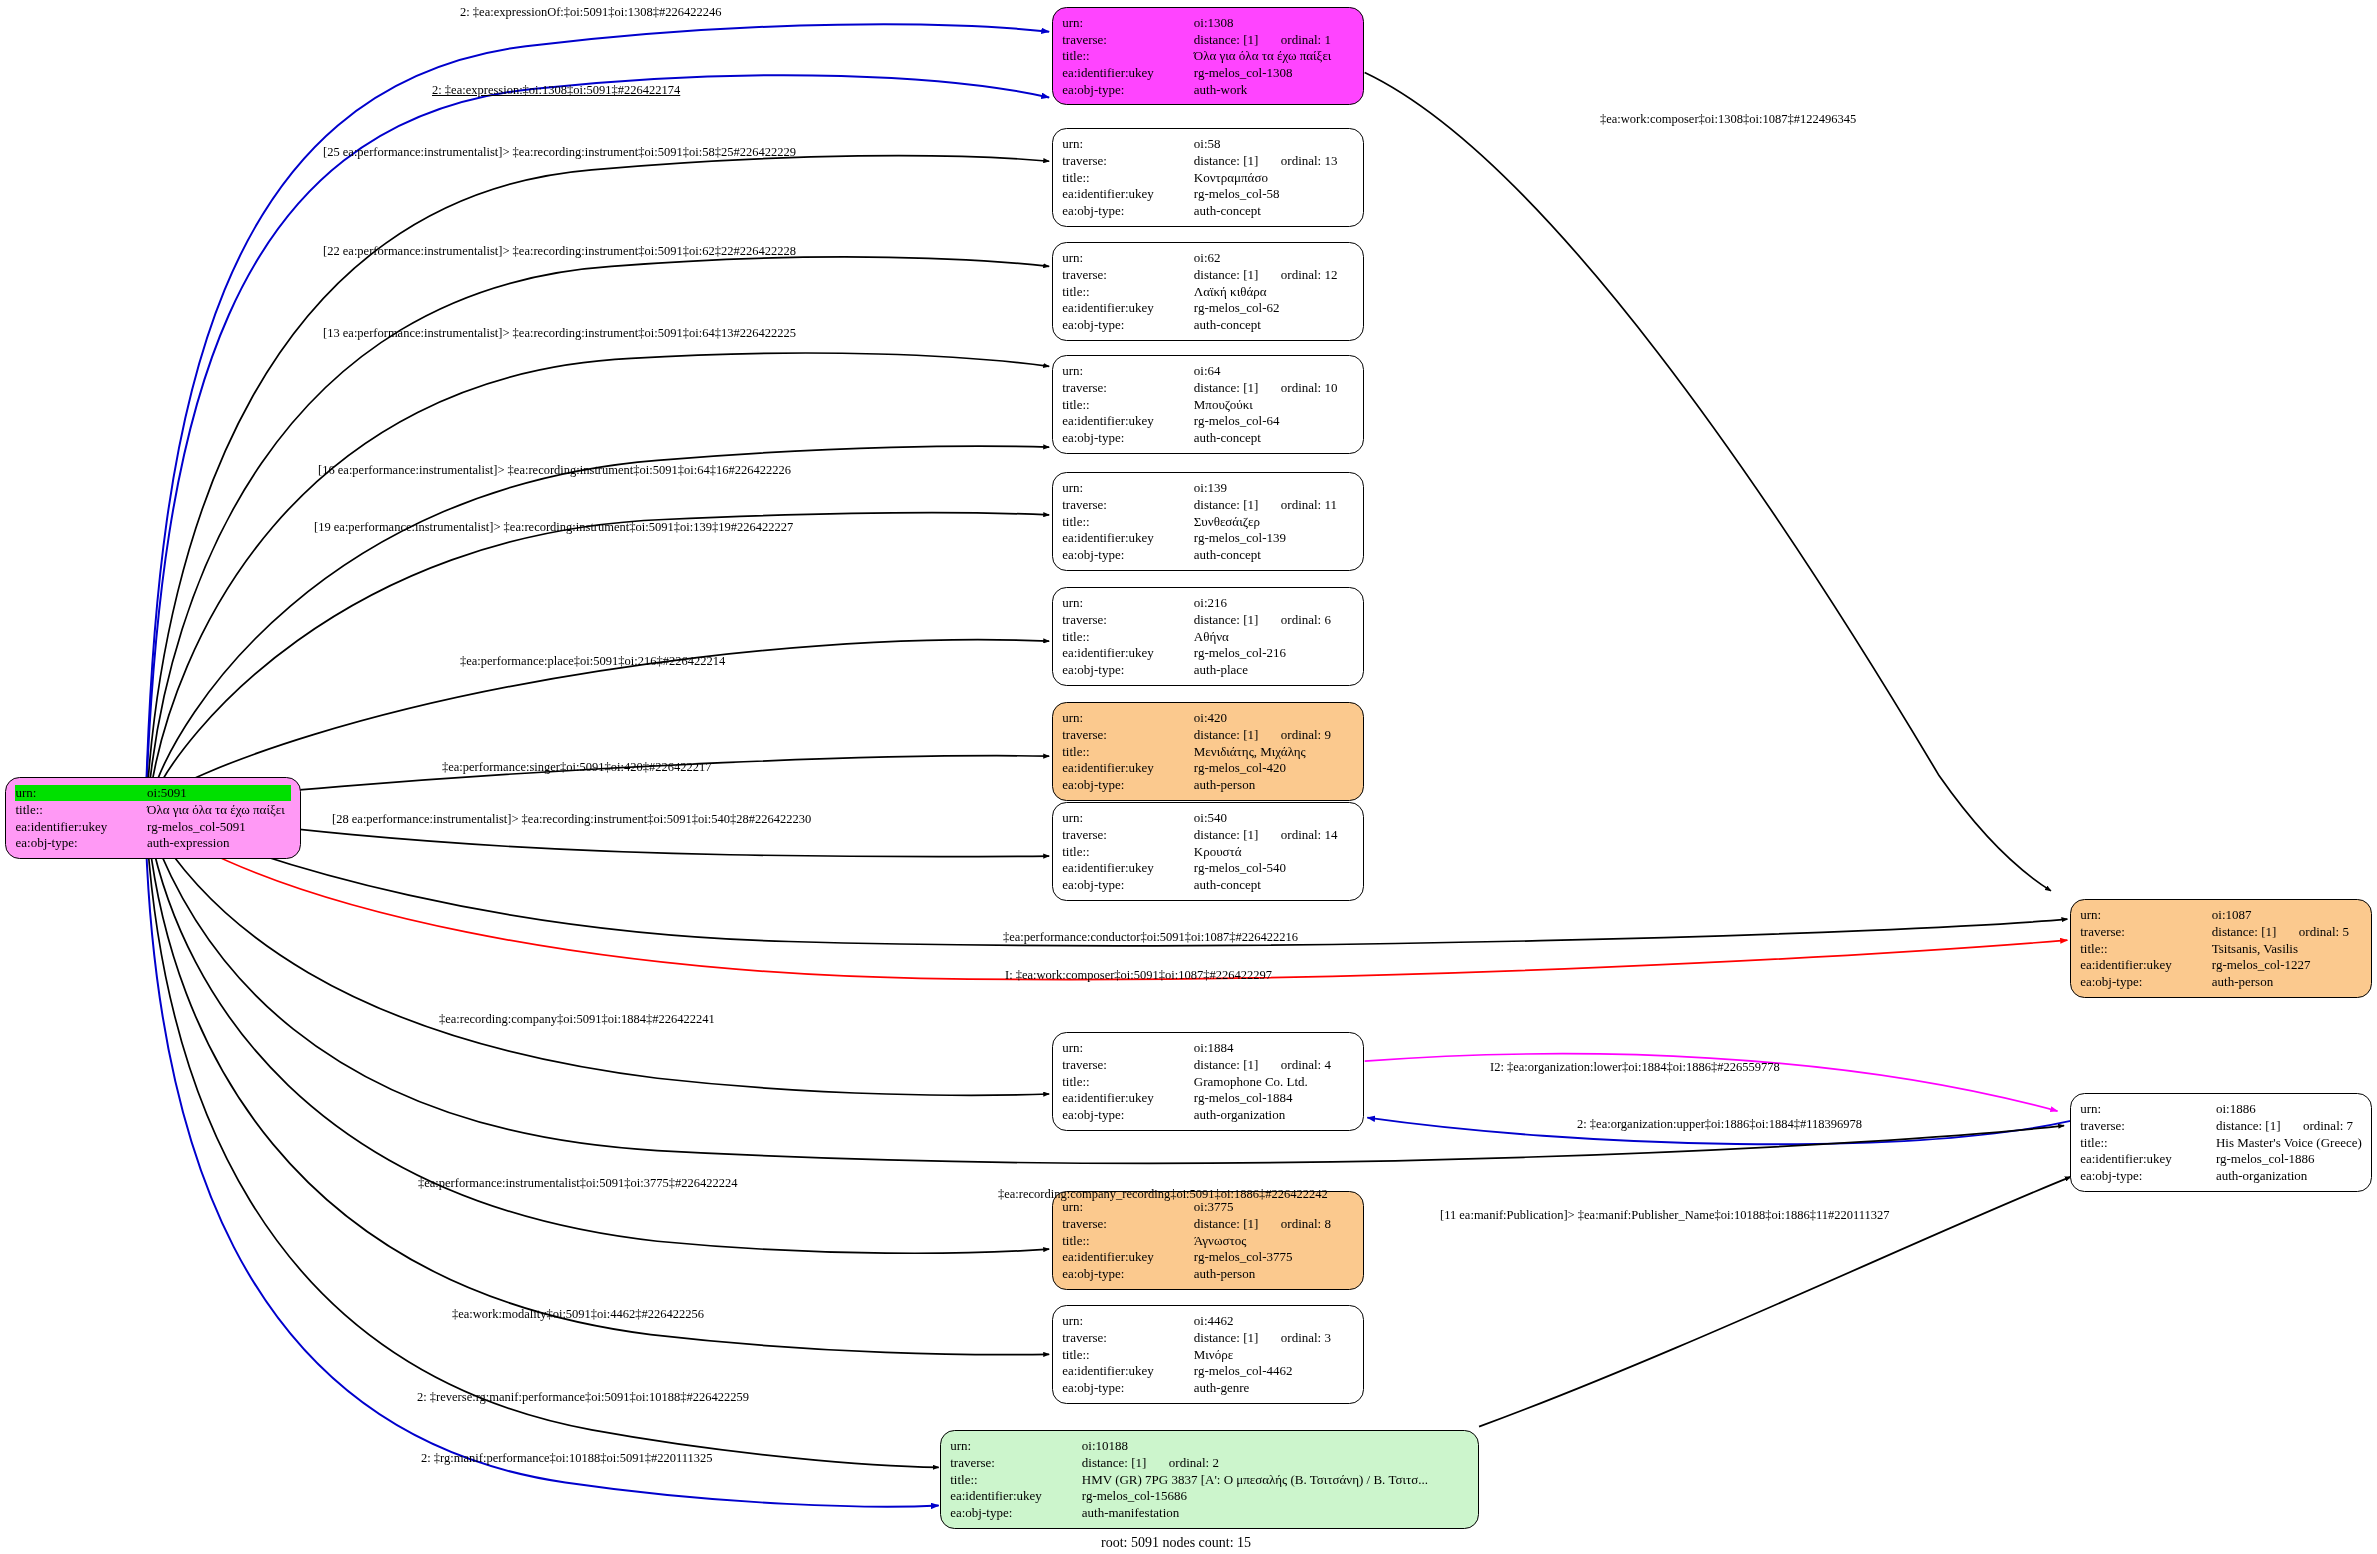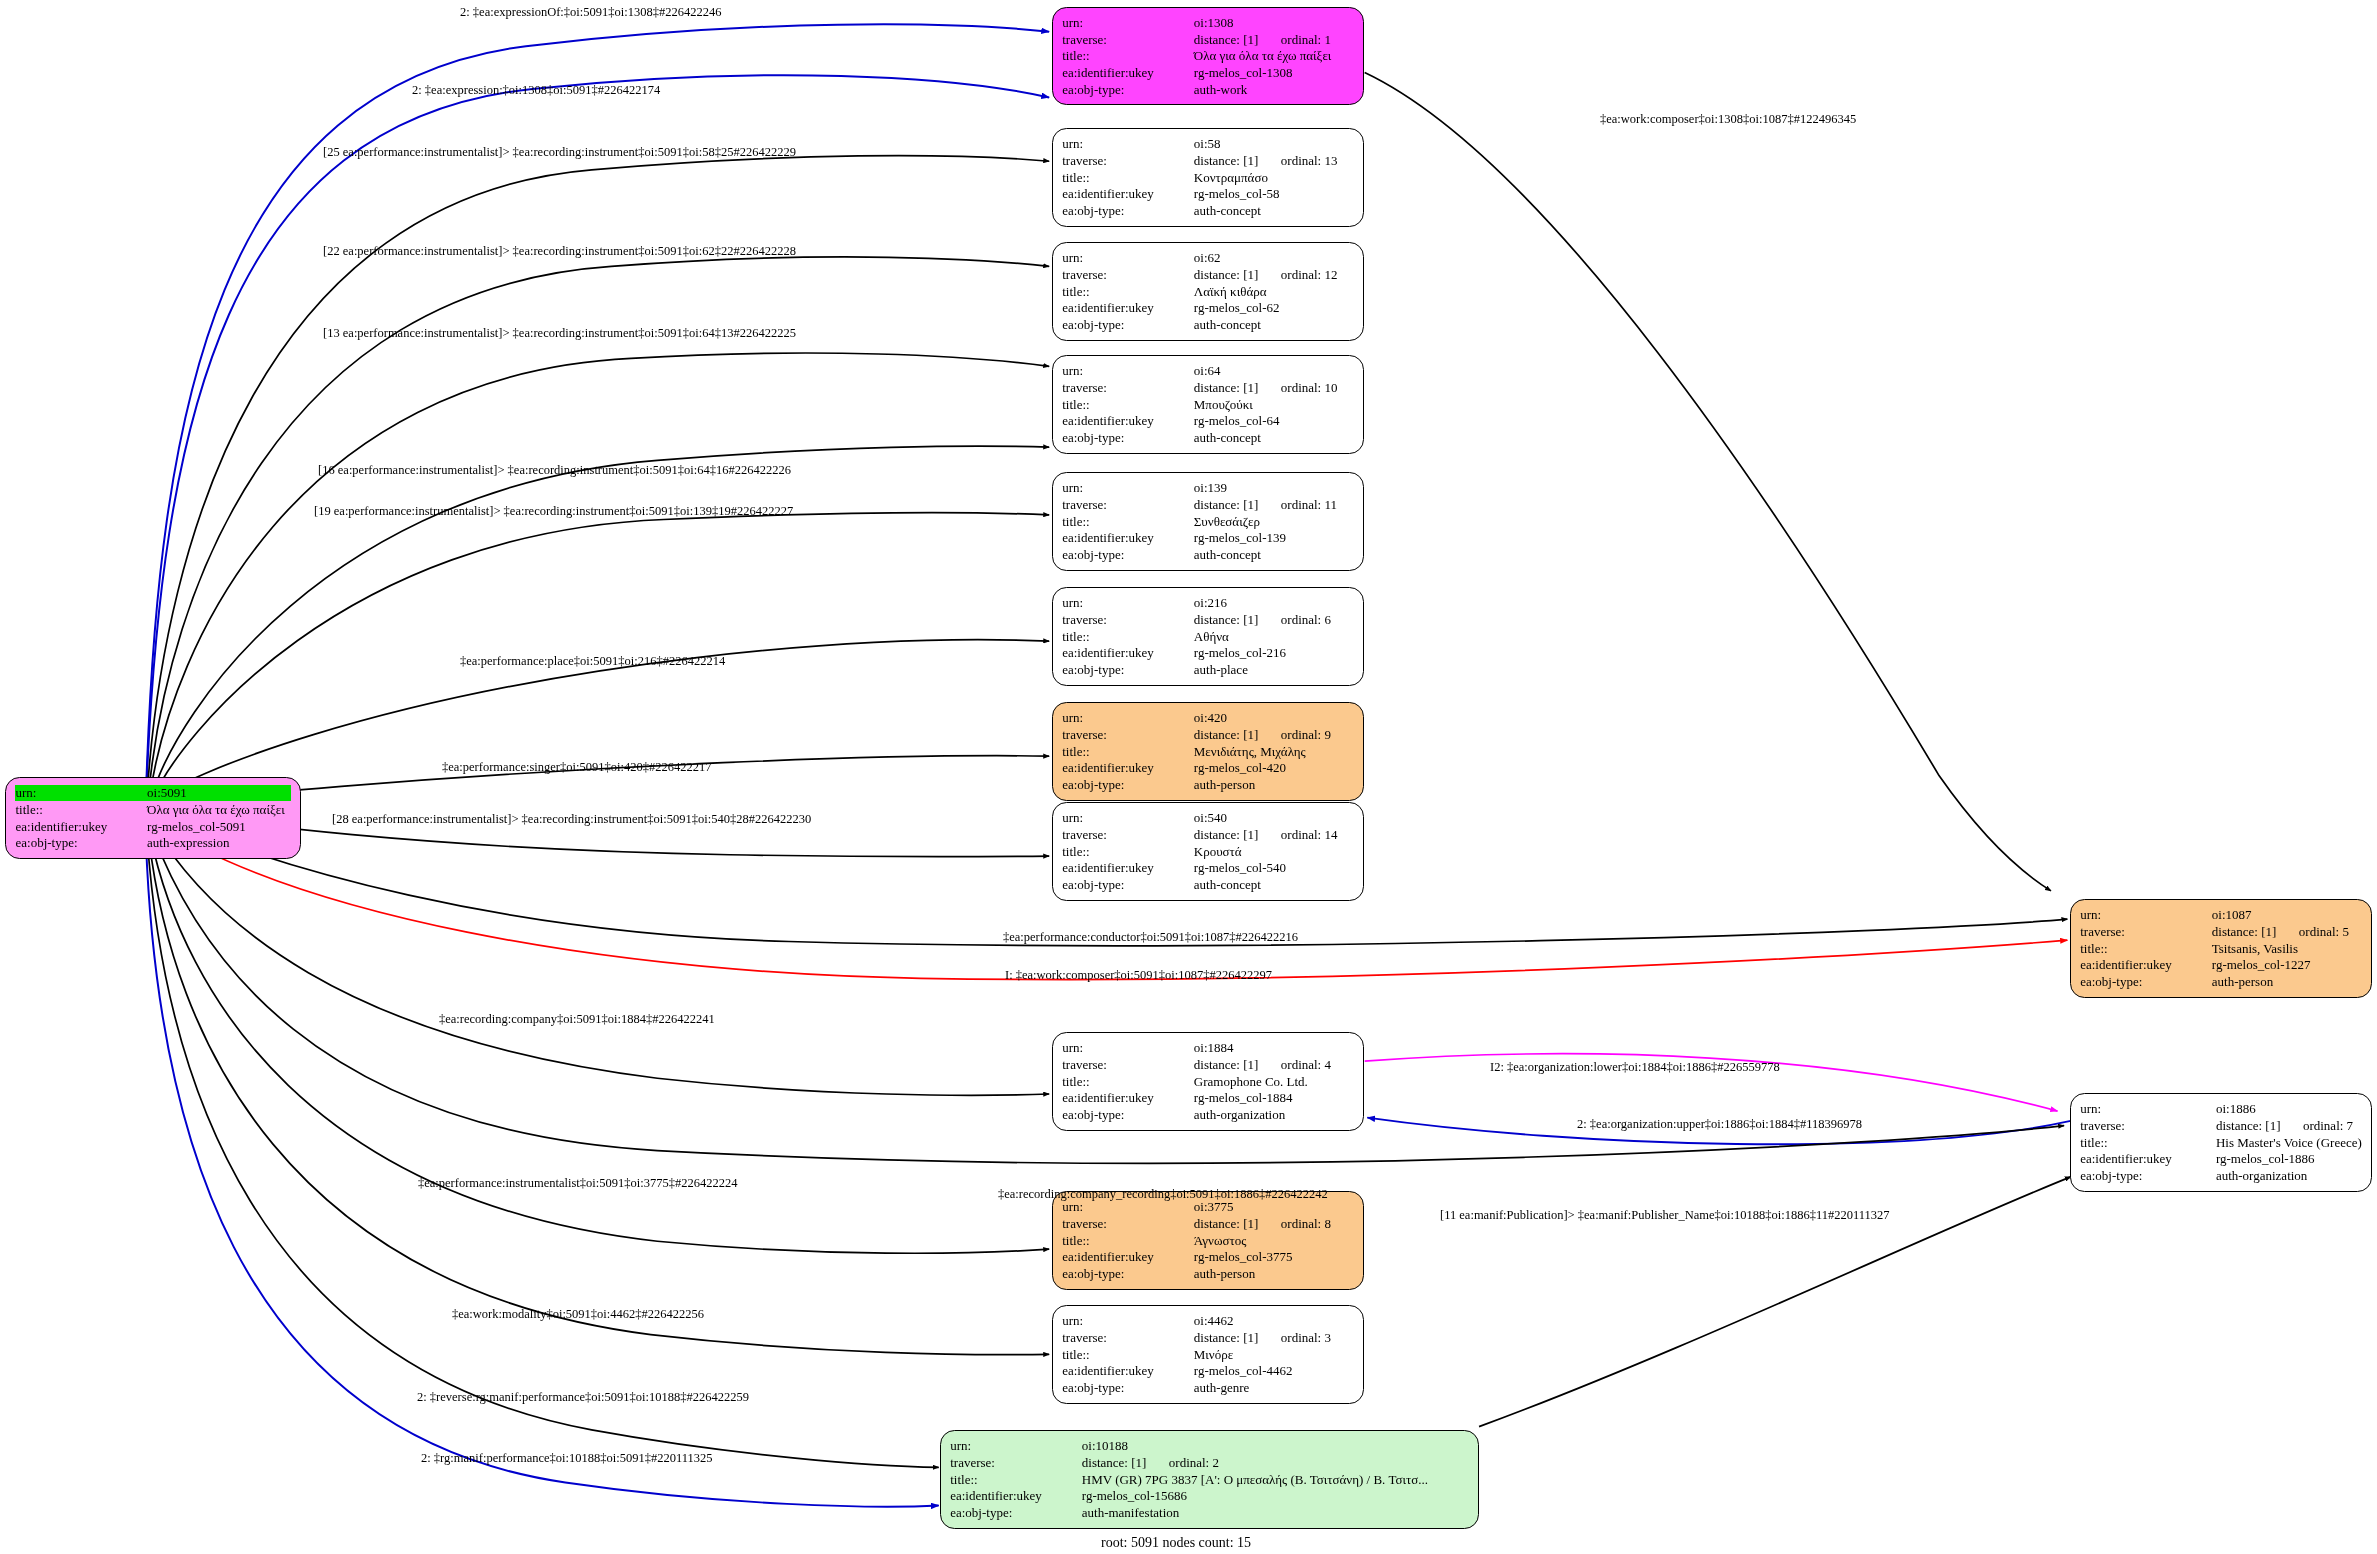--- a/index.html
+++ b/index.html
@@ -483,26 +483,26 @@
           </tr>
       <tr>
             <td class="k">ea:obj-type:</td>
             <td class="v">auth-manifestation</td>
           </tr>
     </tbody>
       </table>
   </div>
 
   <div class="edgelabel" style="left:460px;top:6px;">2: ‡ea:expressionOf:‡oi:5091‡oi:1308‡#226422246</div>
-  <div class="edgelabel" style="left:412px;top:84px;">2: ‡ea:expression:‡oi:1308‡oi:5091‡#226422174</div>
+  <div class="edgelabel" style="left:432px;top:84px;text-decoration:underline;">2: ‡ea:expression:‡oi:1308‡oi:5091‡#226422174</div>
   <div class="edgelabel" style="left:323px;top:146px;">[25 ea:performance:instrumentalist]&gt; ‡ea:recording:instrument‡oi:5091‡oi:58‡25#226422229</div>
   <div class="edgelabel" style="left:323px;top:245px;">[22 ea:performance:instrumentalist]&gt; ‡ea:recording:instrument‡oi:5091‡oi:62‡22#226422228</div>
   <div class="edgelabel" style="left:323px;top:327px;">[13 ea:performance:instrumentalist]&gt; ‡ea:recording:instrument‡oi:5091‡oi:64‡13#226422225</div>
   <div class="edgelabel" style="left:318px;top:464px;">[16 ea:performance:instrumentalist]&gt; ‡ea:recording:instrument‡oi:5091‡oi:64‡16#226422226</div>
-  <div class="edgelabel" style="left:314px;top:505px;text-align:center;">[19 ea:performance:instrumentalist]&gt; ‡ea:recording:instrument‡oi:5091‡oi:139‡19#226422227</div>
+  <div class="edgelabel" style="left:314px;top:521px;text-align:center;">[19 ea:performance:instrumentalist]&gt; ‡ea:recording:instrument‡oi:5091‡oi:139‡19#226422227</div>
   <div class="edgelabel" style="left:460px;top:655px;">‡ea:performance:place‡oi:5091‡oi:216‡#226422214</div>
   <div class="edgelabel" style="left:442px;top:761px;">‡ea:performance:singer‡oi:5091‡oi:420‡#226422217</div>
   <div class="edgelabel" style="left:314px;top:813px;padding-left:18px;">[28 ea:performance:instrumentalist]&gt; ‡ea:recording:instrument‡oi:5091‡oi:540‡28#226422230</div>
   <div class="edgelabel" style="left:1003px;top:931px;">‡ea:performance:conductor‡oi:5091‡oi:1087‡#226422216</div>
   <div class="edgelabel" style="left:1005px;top:969px;">I: ‡ea:work:composer‡oi:5091‡oi:1087‡#226422297</div>
   <div class="edgelabel" style="left:1600px;top:113px;">‡ea:work:composer‡oi:1308‡oi:1087‡#122496345</div>
   <div class="edgelabel" style="left:439px;top:1013px;">‡ea:recording:company‡oi:5091‡oi:1884‡#226422241</div>
   <div class="edgelabel" style="left:1490px;top:1061px;">I2: ‡ea:organization:lower‡oi:1884‡oi:1886‡#226559778</div>
   <div class="edgelabel" style="left:1577px;top:1118px;">2: ‡ea:organization:upper‡oi:1886‡oi:1884‡#118396978</div>
   <div class="edgelabel" style="left:998px;top:1177px;margin-top:11px;">‡ea:recording:company_recording‡oi:5091‡oi:1886‡#226422242</div>

